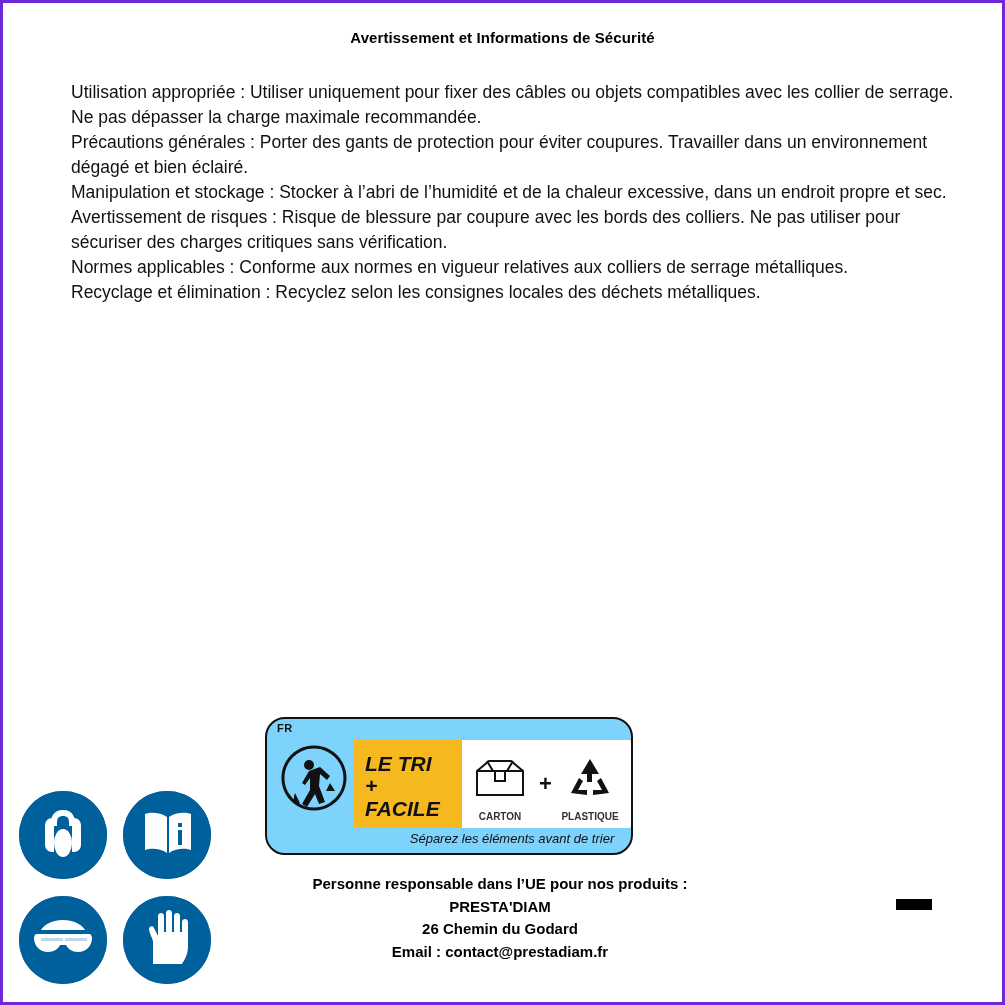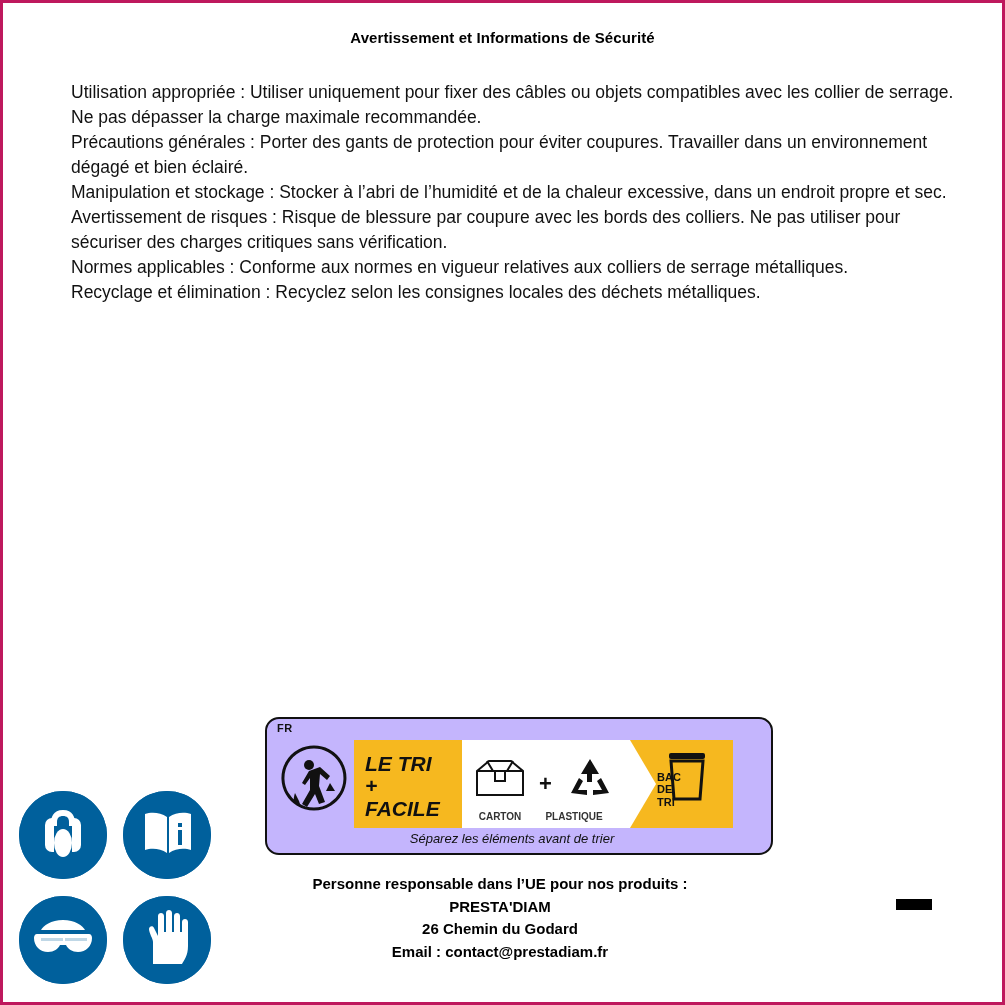--- a/index.html
+++ b/index.html
@@ -12,21 +12,21 @@
     background: #ffffff;
     font-family: "Liberation Sans", sans-serif;
     color: #000000;
     overflow: hidden;
   }
   .page {
     position: relative;
     box-sizing: border-box;
     width: 1005px;
     height: 1005px;
-    border: 3px solid #be185d;
+    border: 3px solid #6d28d9;
     background: #ffffff;
   }
   .doc-title {
     text-align: center;
     font-size: 15px;
     font-weight: bold;
     margin-top: 26px;
     letter-spacing: 0.1px;
   }
   .body-text {
@@ -59,25 +59,25 @@
   .picto.p2 { left: 104px; top: 0; }
   .picto.p3 { left: 0;   top: 105px; }
   .picto.p4 { left: 104px; top: 105px; }
   .picto svg { display: block; }
 
   
   .triman {
     position: absolute;
     left: 262px;
     top: 714px;
-    width: 508px;
+    width: 368px;
     height: 138px;
     border: 2px solid #111;
-    border-radius: 14px;
-    background: #c4b5fd;
+    border-radius: 20px;
+    background: #7dd3fc;
     box-sizing: border-box;
     overflow: hidden;
   }
   .triman .fr {
     position: absolute;
     left: 10px;
     top: 3px;
     font-size: 11px;
     font-weight: bold;
     color: #111;
@@ -132,21 +132,21 @@
     color: #111;
   }
   .triman .lbl {
     position: absolute;
     font-size: 10px;
     font-weight: bold;
     color: #333;
     text-align: center;
   }
   .triman .lbl.carton { left: 200px; top: 92px; width: 66px; }
-  .triman .lbl.plastique { left: 272px; top: 92px; width: 70px; }
+  .triman .lbl.plastique { left: 288px; top: 92px; width: 70px; }
   .triman .plus {
     position: absolute;
     left: 272px;
     top: 52px;
     font-size: 22px;
     font-weight: bold;
     color: #111;
   }
   .triman .footer {
     position: absolute;

